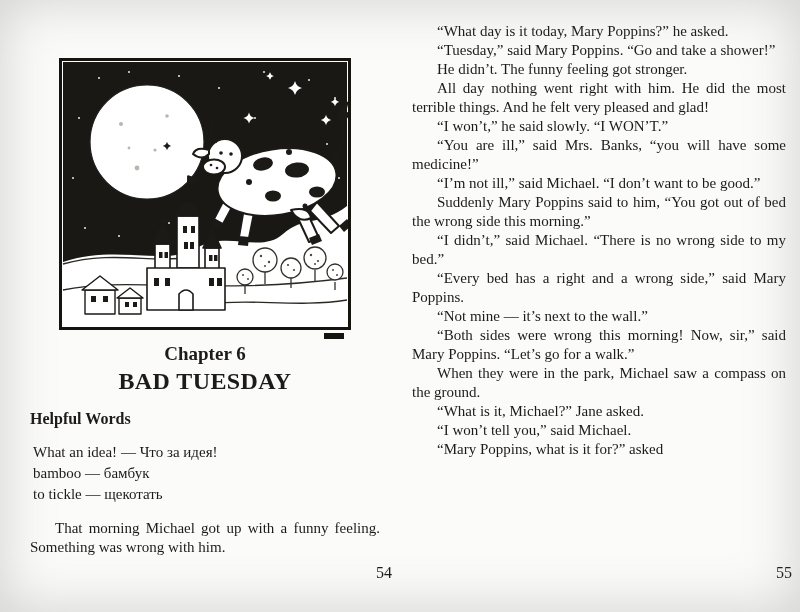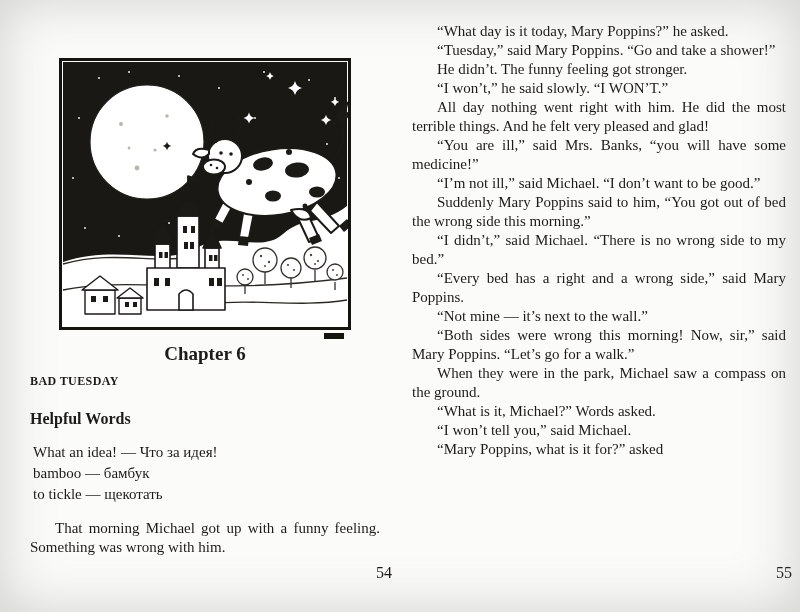--- a/index.html
+++ b/index.html
@@ -20,21 +20,21 @@
   }
   .book { display: flex; width: 800px; height: 612px; }
   .page { width: 400px; height: 612px; position: relative; }
   .page-left  { padding: 0 20px 4px 30px; }
   .page-right { padding: 22px 14px 8px 12px; }
 
   figure.illustration { margin: 58px auto 0; width: 292px; height: 272px; padding: 0; }
   .ink-mark { position: absolute; left: 324px; top: 333px; width: 20px; height: 6px; background: #15140f; }
 
   .chapter-number { font-size: 19px; font-weight: 700; text-align: center; margin: 12px 0 0; line-height: 24px; }
-  .chapter-title  { font-size: 12px; font-weight: 700; text-align: left; margin: 3px 0 0; line-height: 24px; letter-spacing: .4px; }
+  .chapter-title  { font-size: 24px; font-weight: 700; text-align: center; margin: 3px 0 0; line-height: 24px; letter-spacing: .4px; }
   .section-heading{ font-size: 16px; font-weight: 700; margin: 15px 0 0; line-height: 21px; }
 
   .vocab { margin: 13px 0 0; padding-left: 3px; }
   .vocab-line { margin: 0; font-size: 15px; line-height: 21px; }
   .vocab-line b { font-weight: 400; }
 
   .body-text { margin-top: 14px; }
   .para {
     margin: 0;
     font-size: 15px;
@@ -238,41 +238,41 @@
 
   <div class="page page-right">
     <div class="body-text">
 
         <p class="para">“What day is it today, Mary Poppins?” he asked.</p>
 
         <p class="para">“Tuesday,” said Mary Poppins. “Go and take a shower!”</p>
 
         <p class="para">He didn’t. The funny feeling got stronger.</p>
 
+        <p class="para">All day nothing went right with him. He did the most terrible things. And he felt very pleased and glad!</p>
+
         <p class="para">“I won’t,” he said slowly. “I WON’T.”</p>
 
-        <p class="para">All day nothing went right with him. He did the most terrible things. And he felt very pleased and glad!</p>
-
         <p class="para">“You are ill,” said Mrs. Banks, “you will have some medicine!”</p>
 
         <p class="para">“I’m not ill,” said Michael. “I don’t want to be good.”</p>
 
         <p class="para">Suddenly Mary Poppins said to him, “You got out of bed the wrong side this morning.”</p>
 
         <p class="para">“I didn’t,” said Michael. “There is no wrong side to my bed.”</p>
 
         <p class="para">“Every bed has a right and a wrong side,” said Mary Poppins.</p>
 
         <p class="para">“Not mine — it’s next to the wall.”</p>
 
         <p class="para">“Both sides were wrong this morning! Now, sir,” said Mary Poppins. “Let’s go for a walk.”</p>
 
         <p class="para">When they were in the park, Michael saw a compass on the ground.</p>
 
-        <p class="para">“What is it, Michael?” Words asked.</p>
+        <p class="para">“What is it, Michael?” Jane asked.</p>
 
         <p class="para">“I won’t tell you,” said Michael.</p>
 
         <p class="para">“Mary Poppins, what is it for?” asked</p>
       </div>
     <div class="page-number">55</div>
   </div>
 
 </div>
 

